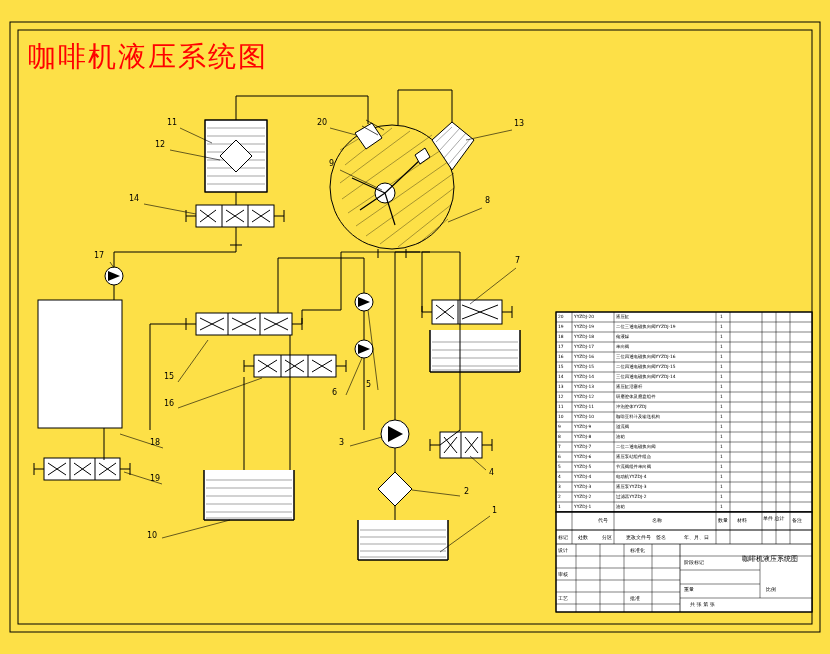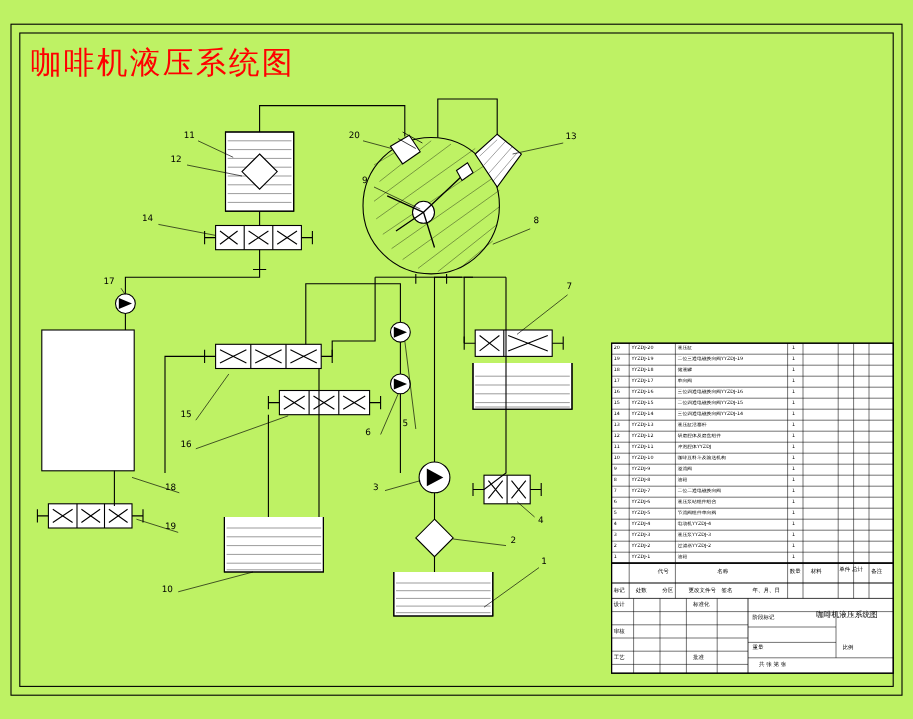--- a/index.html
+++ b/index.html
@@ -10,21 +10,21 @@
   body {
     width: 830px;
     height: 654px;
     font-family: "Liberation Sans", sans-serif;
     overflow: hidden;
   }
   #root {
     position: relative;
     width: 830px;
     height: 654px;
-    background: #bef264;
+    background: #fde047;
   }
   svg.sheet {
     position: absolute;
     left: 0;
     top: 0;
     width: 830px;
     height: 654px;
   }
   .title-text {
     position: absolute;

